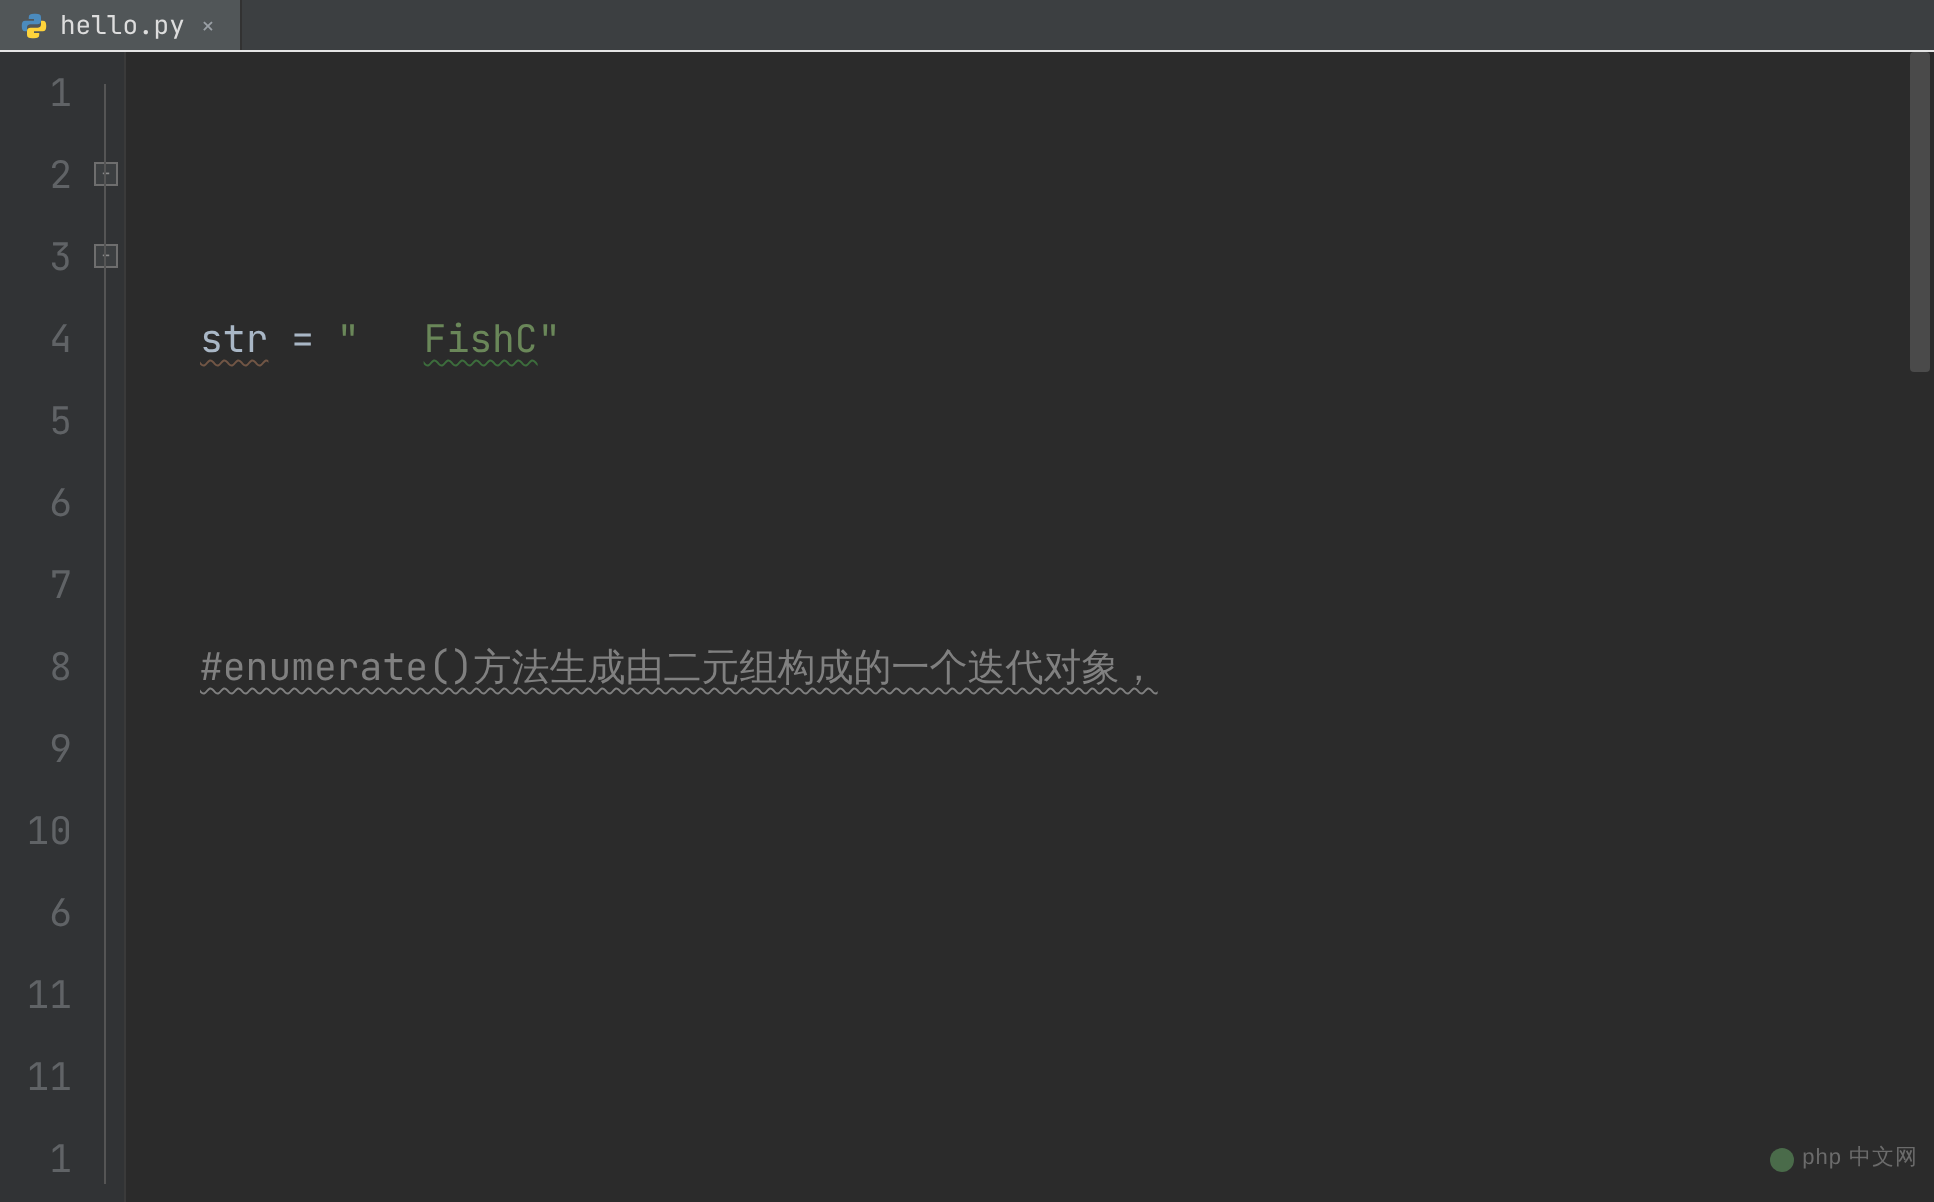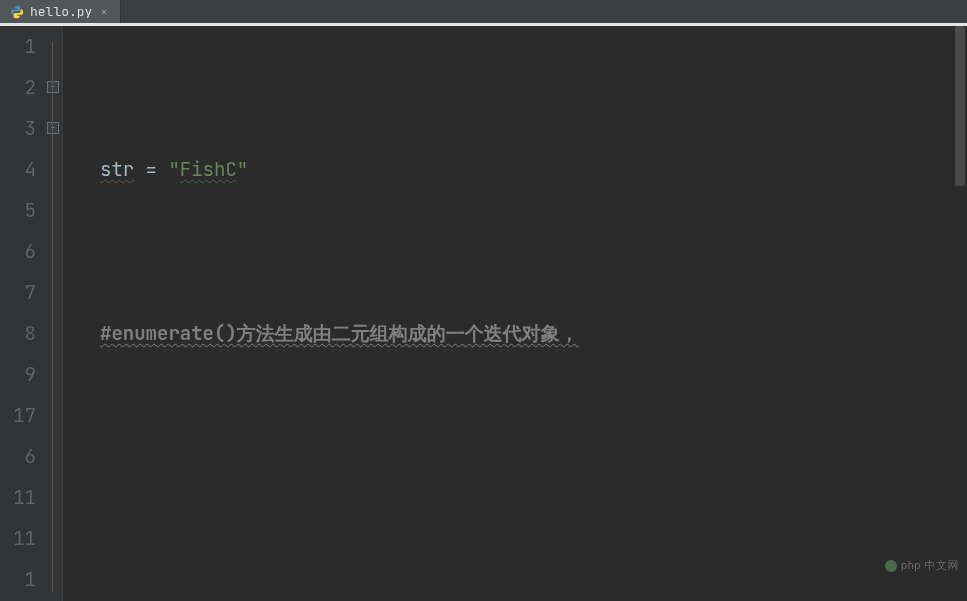--- a/index.html
+++ b/index.html
@@ -1,49 +1,49 @@
 <!DOCTYPE html>
 <html><head>
 <meta charset="utf-8">
 <style>
   * { margin:0; padding:0; box-sizing:border-box; }
   html,body { width:967px; height:601px; overflow:hidden; font-family:"JetBrains Mono","Consolas","Menlo",monospace; }
   body { background:#2b2b2b; color:#a9b7c6; }
 
   
-  .tabbar { height:26px; background:#3c3f41; display:flex; align-items:stretch; border-bottom:3px solid #e5e5e5; }
+  .tabbar { height:26px; background:#3c3f41; display:flex; align-items:stretch; border-bottom:1px solid #e5e5e5; }
   .tab { display:flex; align-items:center; gap:6px; padding:0 10px; background:#4e5254; color:#bbbbbb; font-size:13px; border-right:1px solid #323232; cursor:pointer; }
   .tab.active { background:#515658; color:#dddddd; }
   .tab .close { color:#9aa0a6; font-size:12px; padding:0 2px; cursor:pointer; }
   .py-icon { width:14px; height:14px; display:inline-block; }
 
   
   .editor { position:relative; height:575px; display:flex; font-size:19px; line-height:41px; }
   .gutter-ln { width:44px; background:#313335; color:#606366; text-align:right; padding-right:8px; user-select:none; }
   .gutter-fold { width:18px; background:#313335; position:relative; }
   .fold-mark { position:absolute; left:3px; width:12px; height:12px; border:1px solid #6e6e6e; background:#3c3f41; font-size:10px; line-height:10px; text-align:center; color:#8a8a8a; cursor:pointer; }
   .fold-line { position:absolute; left:8px; width:1px; background:#555555; }
   .gap { width:36px; background:#2b2b2b; border-left:1px solid #3a3a3a; }
   .code { flex:1; background:#2b2b2b; white-space:pre; overflow:hidden; position:relative; }
   .codeline { height:41px; padding-left:2px; }
   .ln { height:41px; }       
   .str { color:#6a8759; }      
   .cmt { color:#808080; }
   .punc { color:#a9b7c6; }
   .id { color:#a9b7c6; }
-  .squiggle { text-decoration: underline wavy #808080; text-decoration-thickness:1px; text-underline-offset:3px;font-weight:bold; }
-  .typo { text-decoration: underline wavy #3c6e3c; text-decoration-thickness:1px; text-underline-offset:3px; }
+  .squiggle { text-decoration: underline wavy #808080; text-decoration-thickness:1px; text-underline-offset:3px; }
+  .typo { text-decoration: underline wavy #3c6e3c; text-decoration-thickness:1px; text-underline-offset:3px;margin-left:32px; }
   .shadow { text-decoration: underline wavy #725645; text-decoration-thickness:1px; text-underline-offset:3px;margin-top:12px; }
 
   
   .vscroll { position:absolute; right:2px; top:0; width:10px; height:100%; }
   .vthumb { position:absolute; top:0; width:10px; height:160px; background:rgba(166,166,166,0.25); border-radius:2px; cursor:grab; }
 
   
-  .watermark { position:absolute; right:8px; bottom:15px; font-size:11px; color:#6b6b6b; font-family:sans-serif; letter-spacing:0.5px; display:flex; align-items:center; gap:4px; }
+  .watermark { position:absolute; right:8px; bottom:1px; font-size:11px; color:#6b6b6b; font-family:sans-serif; letter-spacing:0.5px; display:flex; align-items:center; gap:4px; }
   .watermark .wm-icon { width:12px;height:12px;border-radius:50%;background:#4a6b4a; display:inline-block; }
 </style>
 </head>
 <body>
 
 <div class="tabbar">
   <div class="tab active">
     <span class="py-icon">
       <svg viewBox="0 0 16 16" width="14" height="14">
         <path fill="#4B8BBE" d="M8 1c-2 0-3 .5-3 2v1h3v1H3c-1.5 0-2 1-2 3s.5 3 2 3h1V9c0-1.5 1-2 2-2h4c1 0 2-.5 2-2V3c0-1.5-1-2-3-2H8z"></path>
@@ -60,21 +60,21 @@
   <div class="gutter-ln">
     <div class="ln">1</div>
     <div class="ln">2</div>
     <div class="ln">3</div>
     <div class="ln">4</div>
     <div class="ln">5</div>
     <div class="ln">6</div>
     <div class="ln">7</div>
     <div class="ln">8</div>
     <div class="ln">9</div>
-    <div class="ln">17</div>
+    <div class="ln">10</div>
     <div class="ln">6</div>
     <div class="ln">11</div>
     <div class="ln">11</div>
     <div class="ln">1</div>
   </div>
 
   <div class="gutter-fold">
     <div class="fold-mark" style="top:55px">−</div>
     <div class="fold-mark" style="top:96px">−</div>
     <div class="fold-line" style="top:16px;height:550px"></div>

